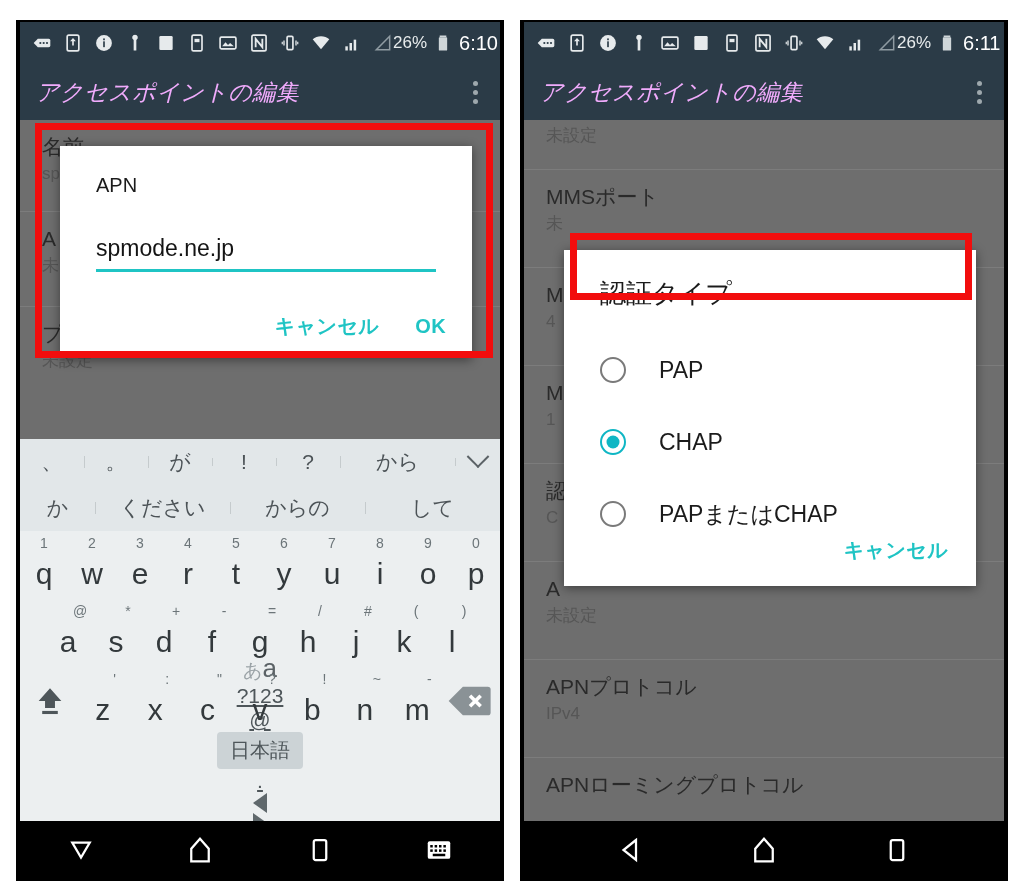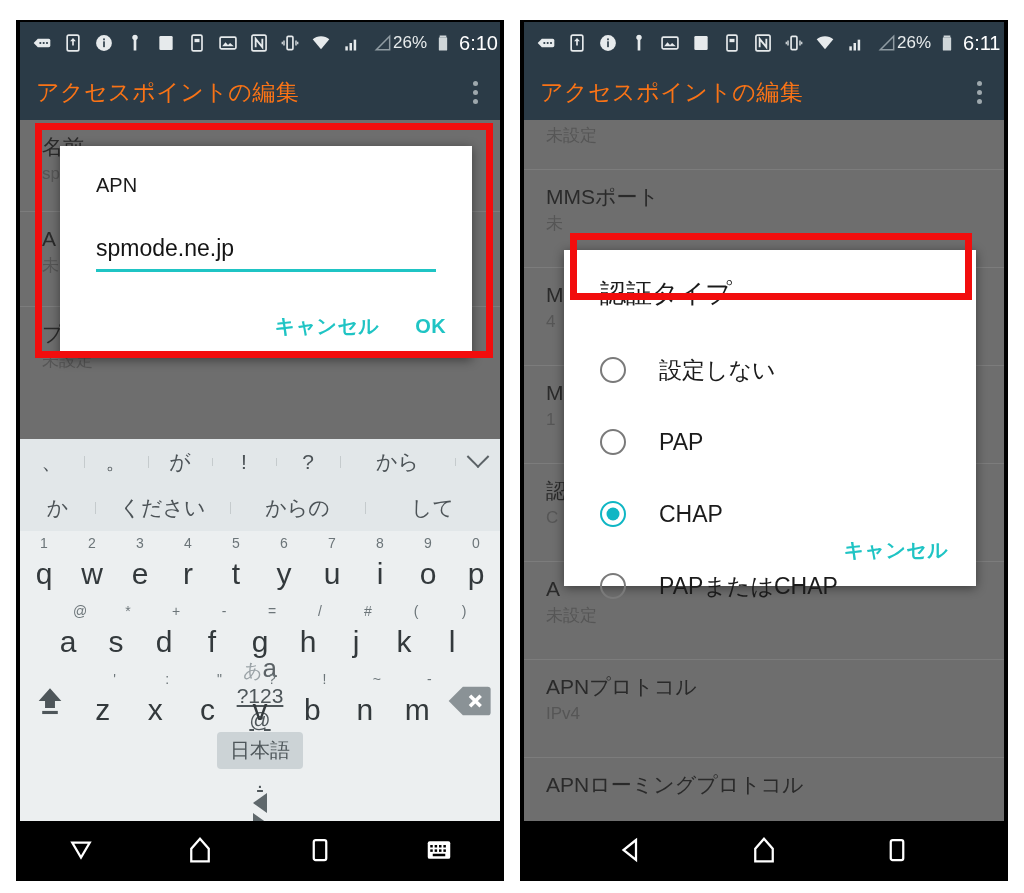--- a/index.html
+++ b/index.html
@@ -20,21 +20,21 @@
              display:flex;align-items:center;padding:0 12px;box-sizing:border-box;}
   .sb-icons{display:flex;align-items:center;gap:11px;flex:1;}
   .sb-right{display:flex;align-items:center;gap:6px;}
   .sb-ico{width:20px;height:20px;display:block;}
   .sb-pct{color:#e8eced;font-size:17px;letter-spacing:0;}
   .sb-clock{color:#ffffff;font-size:20px;font-weight:400;}
 
   
   .appbar{position:absolute;left:0;right:0;top:42px;height:56px;background:#2b3b47;
           display:flex;align-items:center;padding:0 16px;box-sizing:border-box;}
-  .appbar .title{color:#f97316;font-size:23px;letter-spacing:.5px;flex:1;white-space:nowrap;}
+  .appbar .title{color:#f0abfc;font-size:23px;letter-spacing:.5px;flex:1;white-space:nowrap;font-style:italic;}
   .kebab{width:6px;display:flex;flex-direction:column;gap:4px;align-items:center;margin-right:6px;}
   .kebab i{width:5px;height:5px;border-radius:50%;background:#9ea8ad;display:block;}
 
   
   .list{position:absolute;left:0;right:0;top:98px;bottom:0;background:#6e6e6e;}
   .row{padding:14px 22px 12px 22px;border-bottom:1px solid #7c7c7c;box-sizing:border-box;}
   .row .t{color:#2a2a2a;font-size:21px;line-height:26px;white-space:nowrap;}
   .row .s{color:#565656;font-size:17px;line-height:24px;margin-top:2px;white-space:nowrap;}
   .row.nb{border-bottom:none;}
 
@@ -532,24 +532,20 @@
         <div class="row nb" style="height:70px;">
           <div class="t">APNローミングプロトコル</div>
         </div>
       </div>
 
       <div class="dlg dlg-auth">
         <div class="dt">認証タイプ</div>
         <div class="opts">
           <div class="opt">
             <span class="radio"></span>
-            <span class="lbl">設定しない</span>
-          </div>
-          <div class="opt">
-            <span class="radio"></span>
             <span class="lbl">PAP</span>
           </div>
           <div class="opt">
             <span class="radio on"></span>
             <span class="lbl">CHAP</span>
           </div>
           <div class="opt">
             <span class="radio"></span>
             <span class="lbl">PAPまたはCHAP</span>
           </div>

